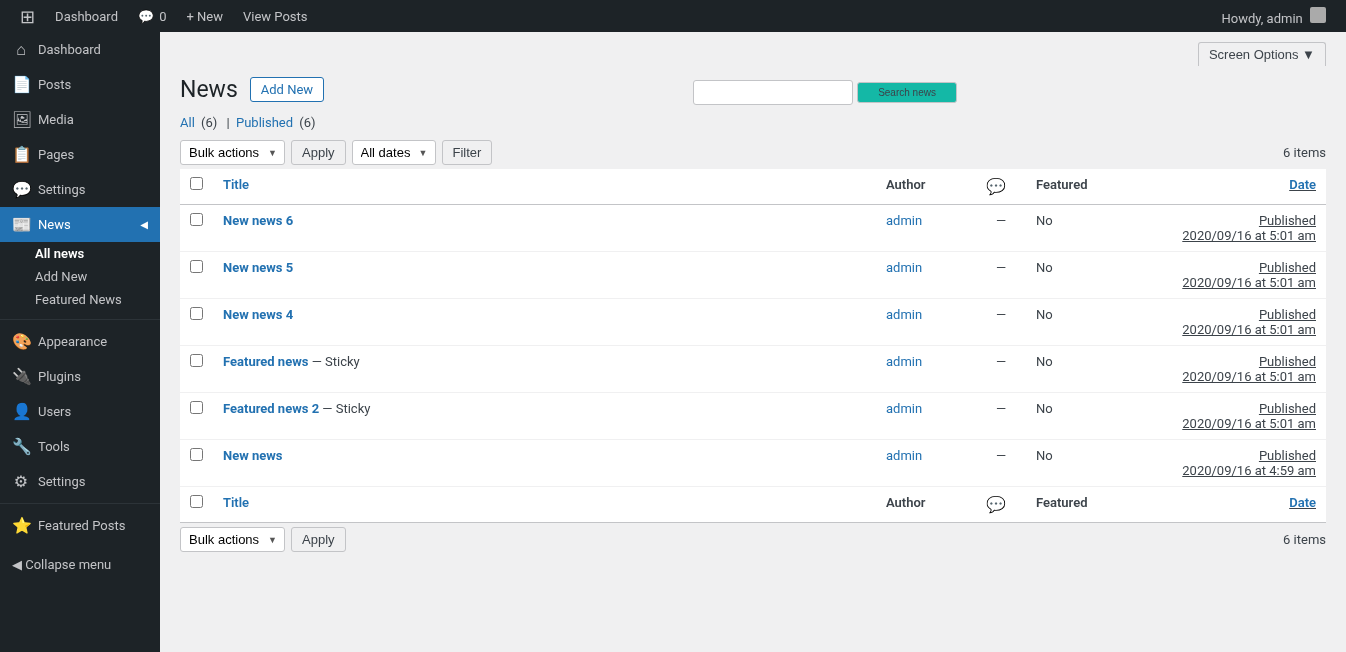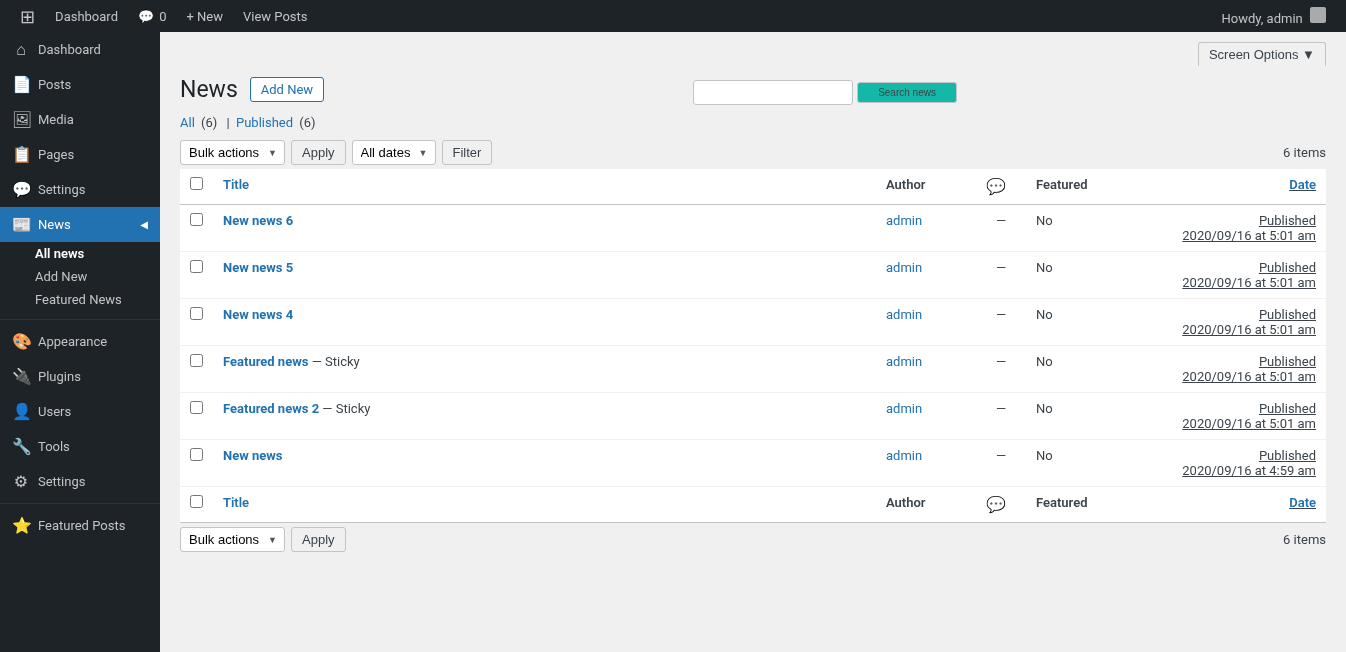--- a/index.html
+++ b/index.html
@@ -220,20 +220,24 @@
     </div>
 
     <div class="sidebar-divider"></div>
 
     <div class="sidebar-item">
       <span class="icon">⭐</span>
       <span>Featured Posts</span>
     </div>
 
     <div style="flex:1;"></div>
+    <div class="collapse-menu">
+      <span>◀</span>
+      <span>Collapse menu</span>
+    </div>
   </div>
 
   <div id="main">
 
     <div class="screen-options-bar">
       <button class="screen-options-btn">Screen Options ▼</button>
     </div>
 
     <div class="header-row clearfix">
       <div class="page-header" style="float:left;">

